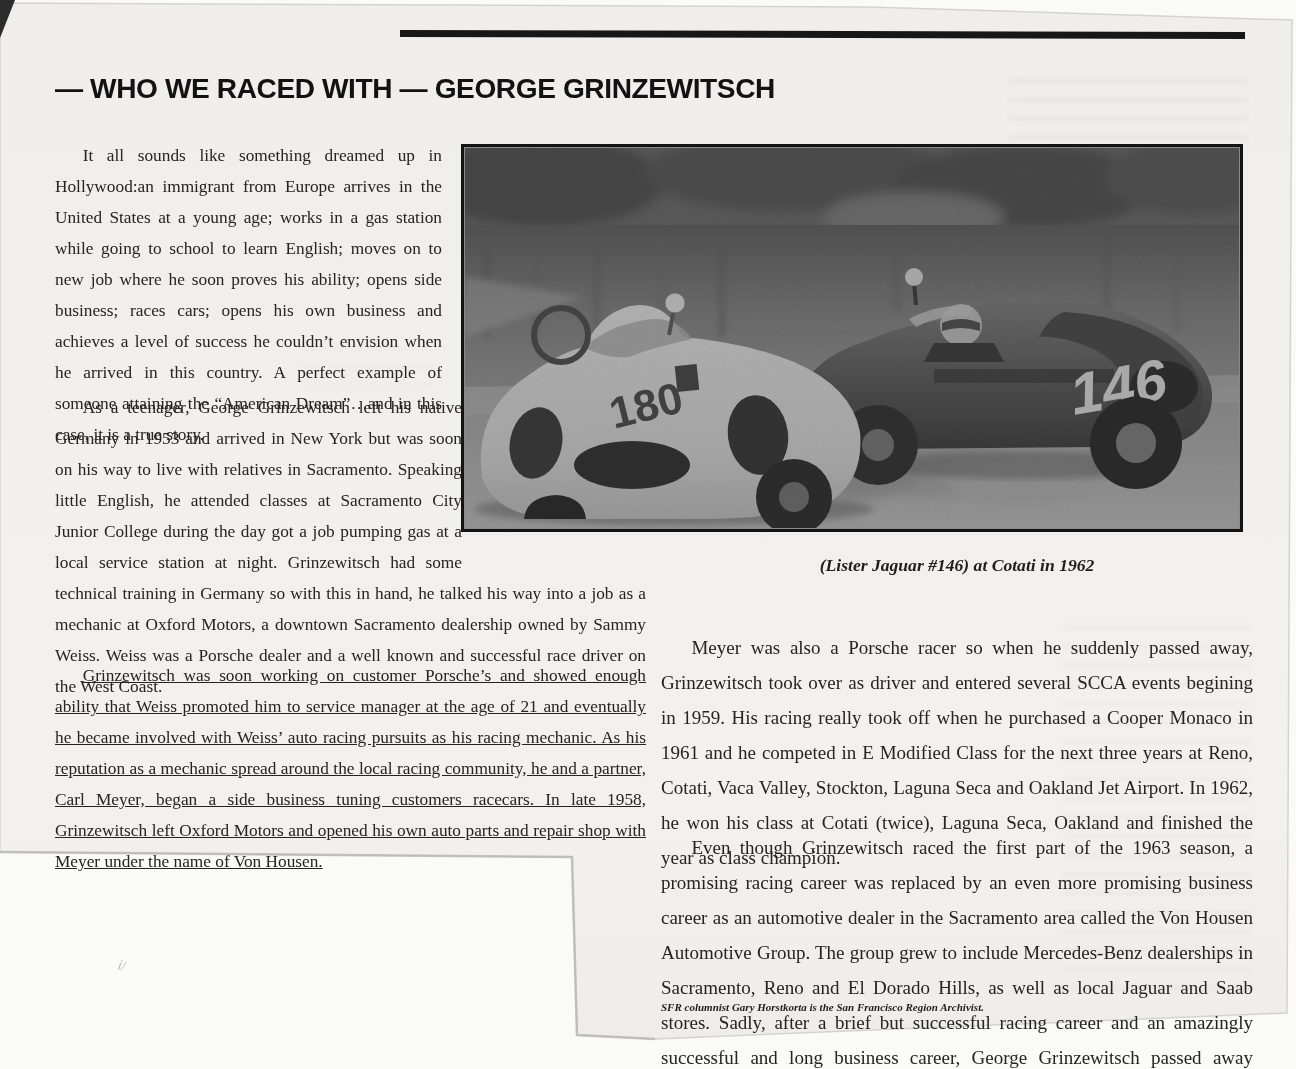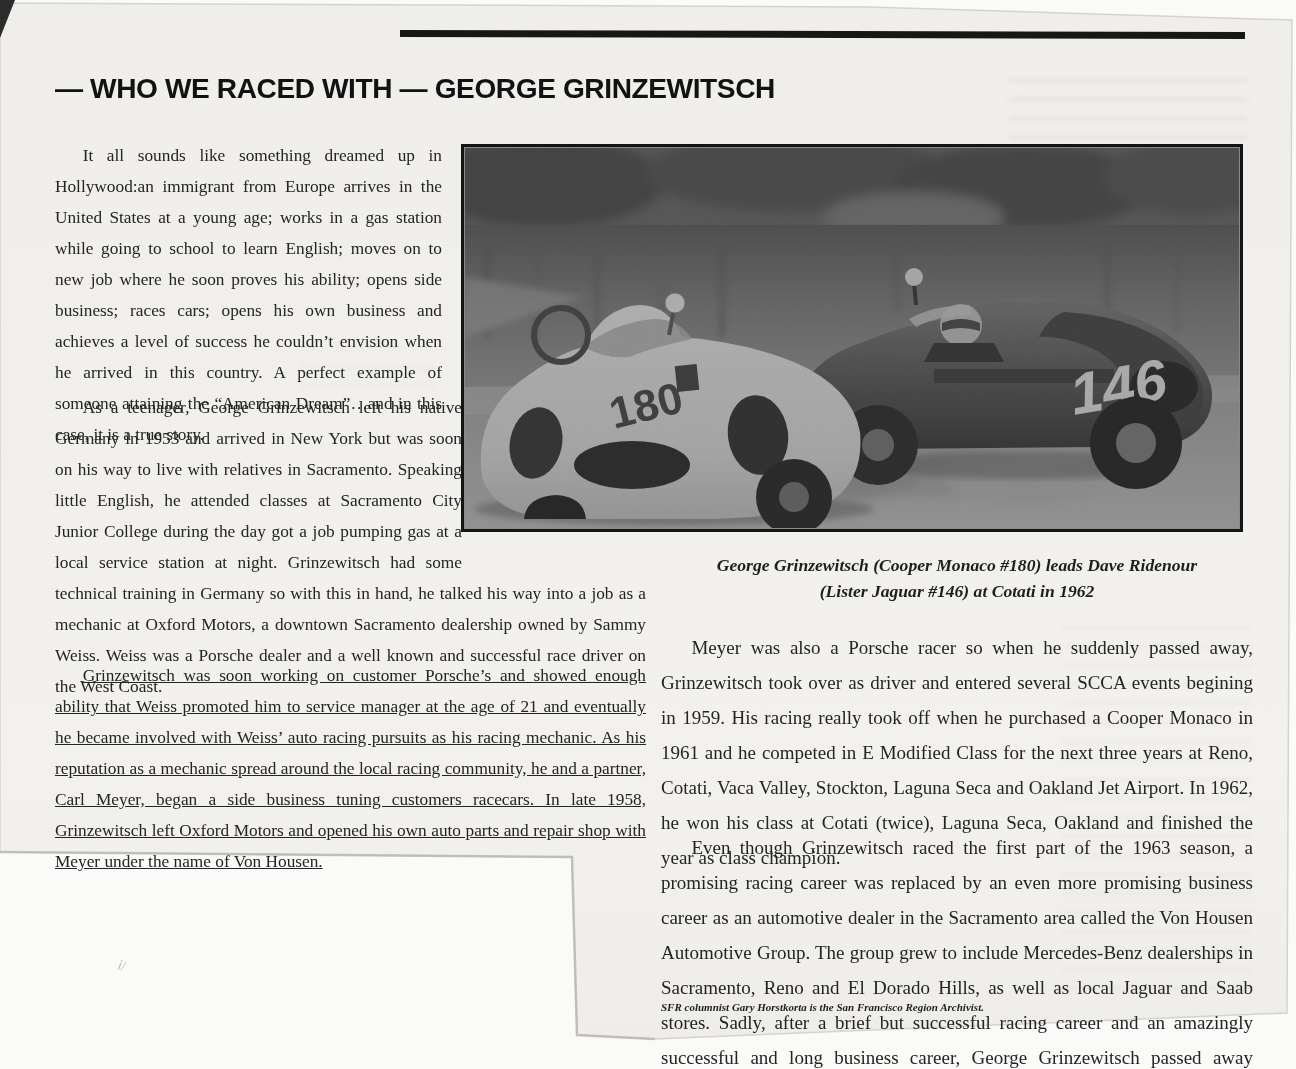--- a/index.html
+++ b/index.html
@@ -201,21 +201,20 @@
         <circle cx="330" cy="350" r="38" fill="#3d3d3d"></circle>
         <circle cx="330" cy="350" r="15" fill="#828282"></circle>
         <path d="M60,372 Q62,350 92,348 Q120,350 122,372 Z" fill="#383838"></path>
       </g>
 
       <rect x="0" y="0" width="776" height="382" filter="url(#grain)" opacity="0.28"></rect>
     </svg>
   </figure>
 
   <div class="content caption">
-    <div>George Grinzewitsch (Cooper Monaco #180) leads Dave Ridenour</div>
     <div>(Lister Jaguar #146) at Cotati in 1962</div>
   </div>
 
   <p class="content para p1" style="margin:0;">It all sounds like something dreamed up in Hollywood:an immigrant from Europe arrives in the United States at a young age; works in a gas station while going to school to learn English; moves on to new job where he soon proves his ability; opens side business; races cars; opens his own business and achieves a level of success he couldn’t envision when he arrived in this country. A perfect example of someone attaining the “American Dream”…and in this case, it is a true story.</p>
   <p class="content para p2" style="margin:0;"><span class="photo-spacer"></span><span>As a teenager, George Grinzewitsch left his native Germany in 1953 and arrived in New York but was soon on his way to live with relatives in Sacramento. Speaking little English, he attended classes at Sacramento City Junior College during the day got a job pumping gas at a local service station at night. Grinzewitsch had some technical training in Germany so with this in hand, he talked his way into a job as a mechanic at Oxford Motors, a downtown Sacramento dealership owned by Sammy Weiss. Weiss was a Porsche dealer and a well known and successful race driver on the West Coast.</span></p>
   <p class="content para p3" style="margin:0;">Grinzewitsch was soon working on customer Porsche’s and showed enough ability that Weiss promoted him to service manager at the age of 21 and eventually he became involved with Weiss’ auto racing pursuits as his racing mechanic. As his reputation as a mechanic spread around the local racing community, he and a partner, Carl Meyer, began a side business tuning customers racecars. In late 1958, Grinzewitsch left Oxford Motors and opened his own auto parts and repair shop with Meyer under the name of Von Housen.</p>
   <p class="content para rcol p4" style="margin:0;">Meyer was also a Porsche racer so when he suddenly passed away, Grinzewitsch took over as driver and entered several SCCA events begining in 1959. His racing really took off when he purchased a Cooper Monaco in 1961 and he competed in E Modified Class for the next three years at Reno, Cotati, Vaca Valley, Stockton, Laguna Seca and Oakland Jet Airport. In 1962, he won his class at Cotati (twice), Laguna Seca, Oakland and finished the year as class champion.</p>
   <p class="content para rcol p5" style="margin:0;">Even though Grinzewitsch raced the first part of the 1963 season, a promising racing career was replaced by an even more promising business career as an automotive dealer in the Sacramento area called the Von Housen Automotive Group. The group grew to include Mercedes-Benz dealerships in Sacramento, Reno and El Dorado Hills, as well as local Jaguar and Saab stores. Sadly, after a brief but successful racing career and an amazingly successful and long business career, George Grinzewitsch passed away unexpectedly on August 17, 2007.</p>
 
   <div class="content footer-note">SFR columnist Gary Horstkorta is the San Francisco Region Archivist.</div>

